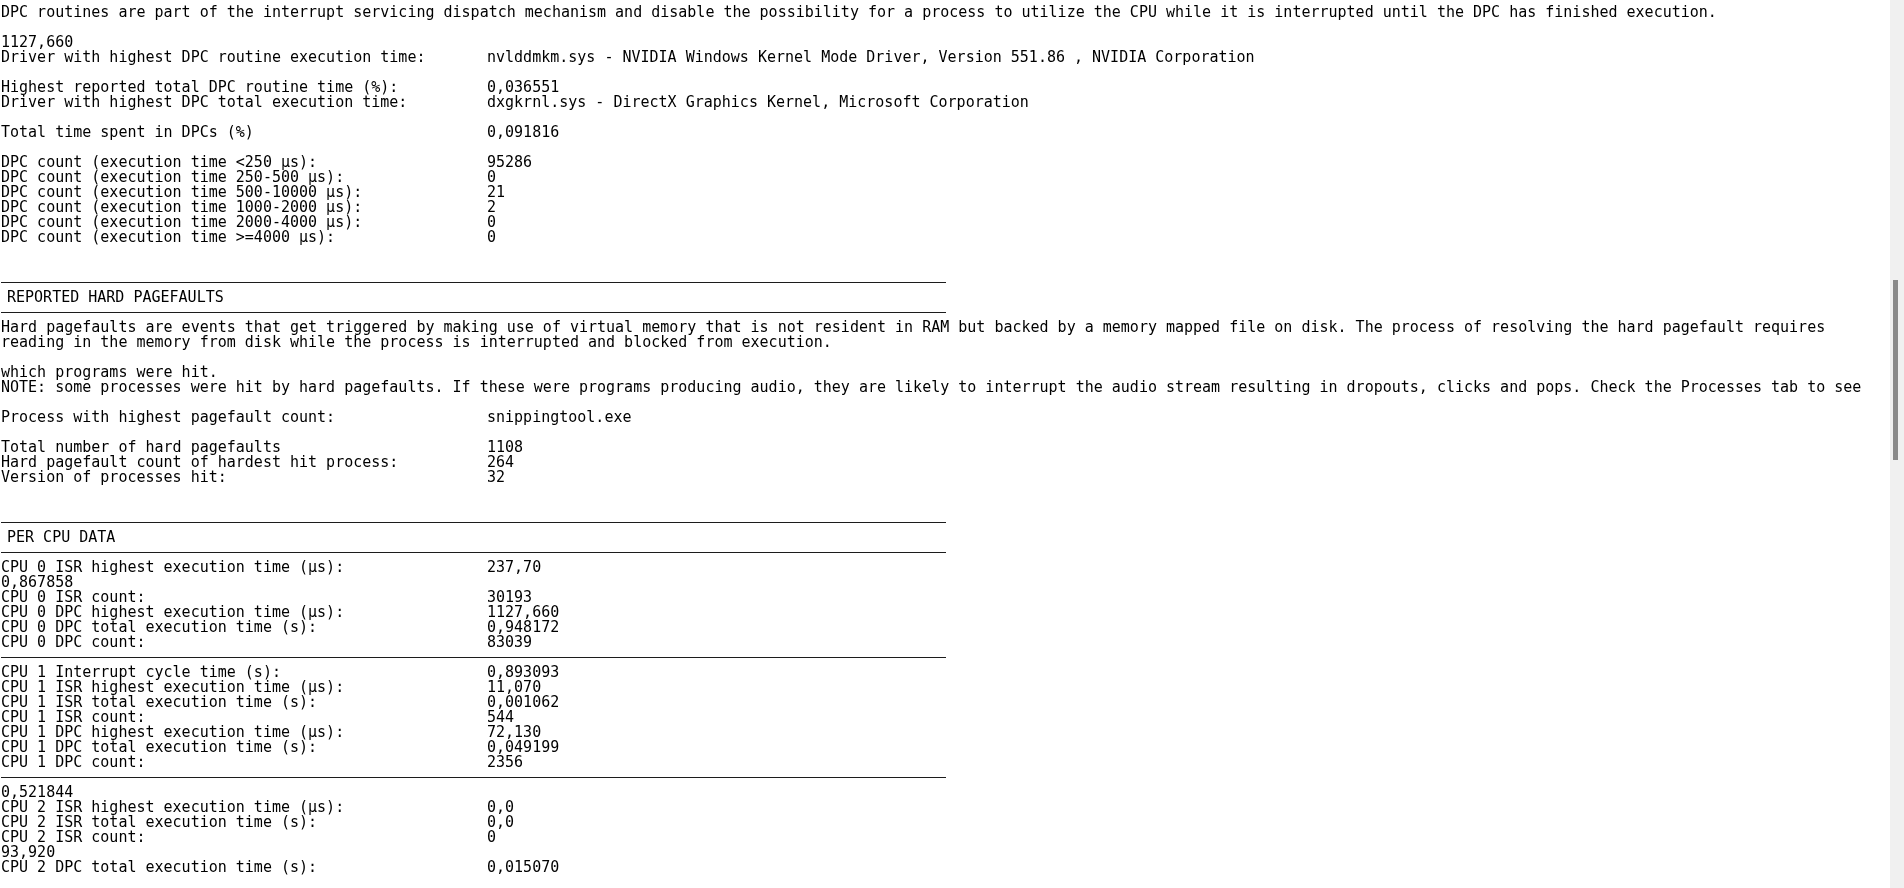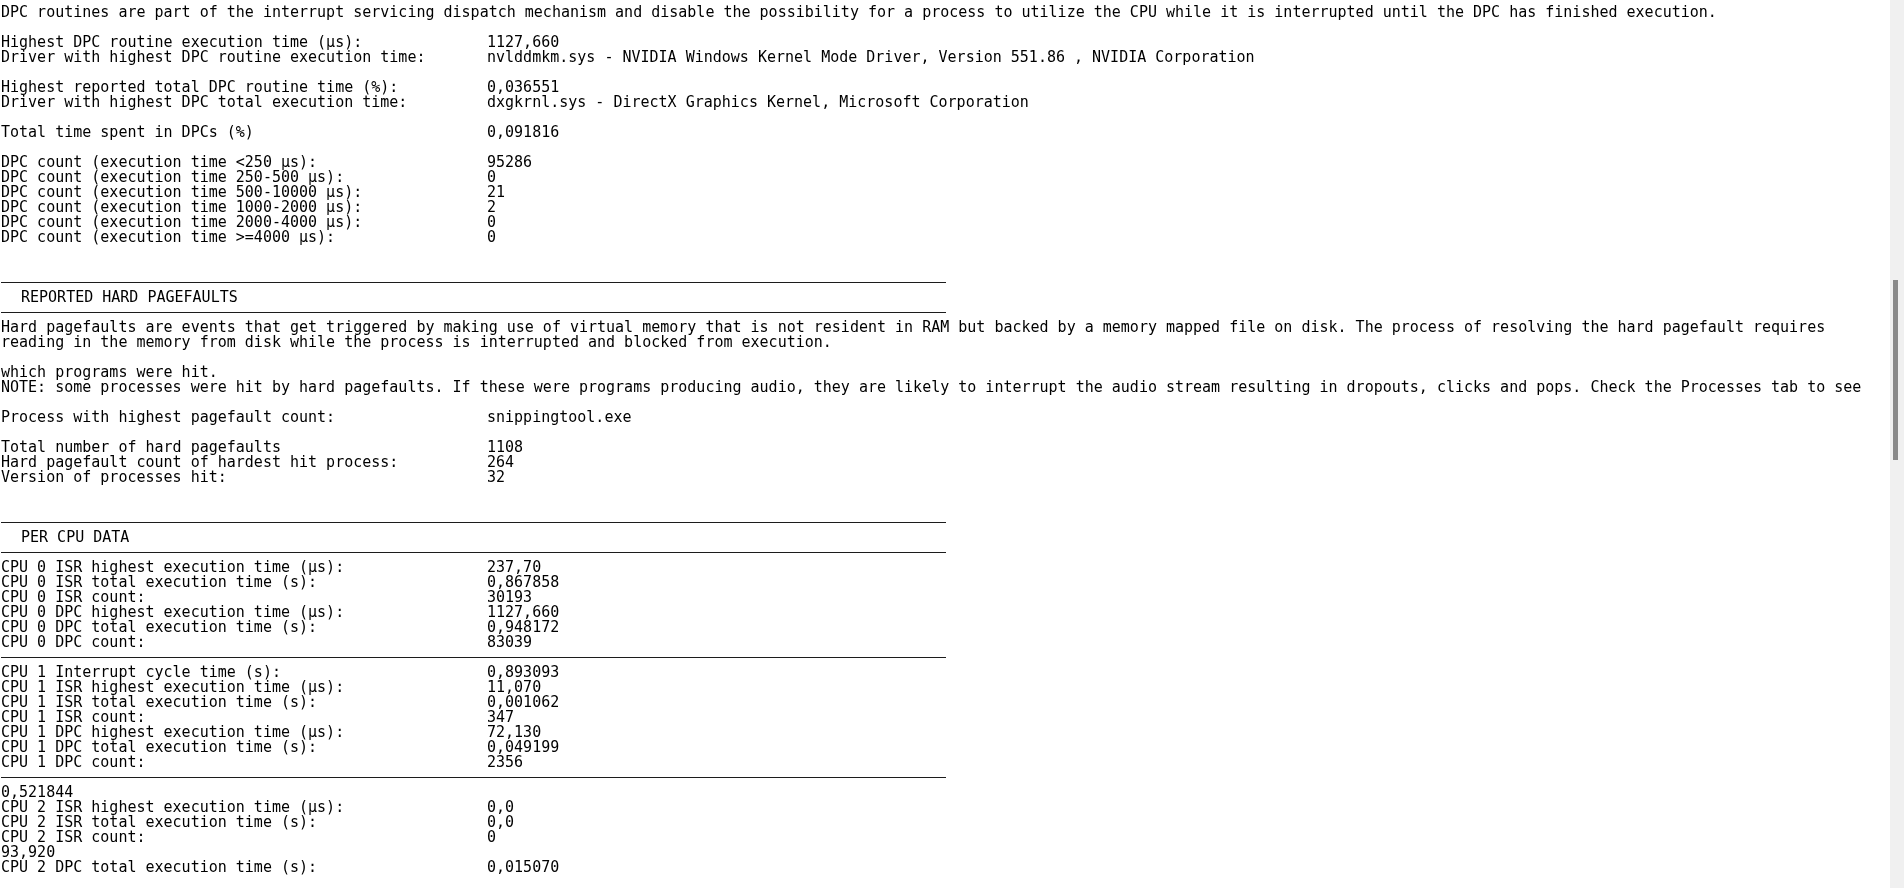--- a/index.html
+++ b/index.html
@@ -16,21 +16,21 @@
     position: absolute; top: 0; left: 0;
     width: 1890px; height: 888px;
     padding: 5px 0 0 1px;
     box-sizing: border-box;
     overflow: hidden;
   }
   .row { height: 15px; white-space: pre; }
   .stat { display: flex; }
   .stat .lbl { flex: 0 0 486px; }
   .stat .val { flex: 1 1 auto; }
-  .header-row { padding-left: 20px; }
+  .header-row { padding-left: 6px; }
   .rule-row { position: relative; }
   .rule-row .rule {
     position: absolute; left: 0; bottom: 7px;
     width: 945px; height: 1.5px;
     background: #1c1c1c;
   }
   .scrollbar-track {
     position: absolute; top: 0; right: 0;
     width: 14px; height: 888px;
     background: #f0f0f0;
@@ -42,21 +42,21 @@
   }
 </style>
 </head>
 <body>
 
 <div class="report">
 
   <div class="row">DPC routines are part of the interrupt servicing dispatch mechanism and disable the possibility for a process to utilize the CPU while it is interrupted until the DPC has finished execution.</div>
   <div class="row"></div>
 
-  <div class="row stat"><span class="lbl">Highest DPC routine execution time (µs):</span><span class="val">1127,660</span></div>
+  <div class="row stat"><span class="val">1127,660</span></div>
   <div class="row stat"><span class="lbl">Driver with highest DPC routine execution time:</span><span class="val">nvlddmkm.sys - NVIDIA Windows Kernel Mode Driver, Version 551.86 , NVIDIA Corporation</span></div>
   <div class="row"></div>
 
   <div class="row stat"><span class="lbl">Highest reported total DPC routine time (%):</span><span class="val">0,036551</span></div>
   <div class="row stat"><span class="lbl">Driver with highest DPC total execution time:</span><span class="val">dxgkrnl.sys - DirectX Graphics Kernel, Microsoft Corporation</span></div>
   <div class="row"></div>
 
   <div class="row stat"><span class="lbl">Total time spent in DPCs (%)</span><span class="val">0,091816</span></div>
   <div class="row"></div>
 
@@ -86,31 +86,31 @@
   <div class="row stat"><span class="lbl">Hard pagefault count of hardest hit process:</span><span class="val">264</span></div>
   <div class="row stat"><span class="lbl">Version of processes hit:</span><span class="val">32</span></div>
   <div class="row"></div>
   <div class="row"></div>
 
   <div class="row rule-row"><div class="rule"></div></div>
   <div class="row header-row">PER CPU DATA</div>
   <div class="row rule-row"><div class="rule"></div></div>
 
   <div class="row stat"><span class="lbl">CPU 0 ISR highest execution time (µs):</span><span class="val">237,70</span></div>
-  <div class="row stat"><span class="lbl">CPU 0 ISR total execution time (s):</span><span class="val">0,867858</span></div>
+  <div class="row stat"><span class="val">0,867858</span></div>
   <div class="row stat"><span class="lbl">CPU 0 ISR count:</span><span class="val">30193</span></div>
   <div class="row stat"><span class="lbl">CPU 0 DPC highest execution time (µs):</span><span class="val">1127,660</span></div>
   <div class="row stat"><span class="lbl">CPU 0 DPC total execution time (s):</span><span class="val">0,948172</span></div>
   <div class="row stat"><span class="lbl">CPU 0 DPC count:</span><span class="val">83039</span></div>
   <div class="row rule-row"><div class="rule"></div></div>
 
   <div class="row stat"><span class="lbl">CPU 1 Interrupt cycle time (s):</span><span class="val">0,893093</span></div>
   <div class="row stat"><span class="lbl">CPU 1 ISR highest execution time (µs):</span><span class="val">11,070</span></div>
   <div class="row stat"><span class="lbl">CPU 1 ISR total execution time (s):</span><span class="val">0,001062</span></div>
-  <div class="row stat"><span class="lbl">CPU 1 ISR count:</span><span class="val">347</span></div>
+  <div class="row stat"><span class="lbl">CPU 1 ISR count:</span><span class="val">544</span></div>
   <div class="row stat"><span class="lbl">CPU 1 DPC highest execution time (µs):</span><span class="val">72,130</span></div>
   <div class="row stat"><span class="lbl">CPU 1 DPC total execution time (s):</span><span class="val">0,049199</span></div>
   <div class="row stat"><span class="lbl">CPU 1 DPC count:</span><span class="val">2356</span></div>
   <div class="row rule-row"><div class="rule"></div></div>
 
   <div class="row stat"><span class="val">0,521844</span></div>
   <div class="row stat"><span class="lbl">CPU 2 ISR highest execution time (µs):</span><span class="val">0,0</span></div>
   <div class="row stat"><span class="lbl">CPU 2 ISR total execution time (s):</span><span class="val">0,0</span></div>
   <div class="row stat"><span class="lbl">CPU 2 ISR count:</span><span class="val">0</span></div>
   <div class="row stat"><span class="val">93,920</span></div>

